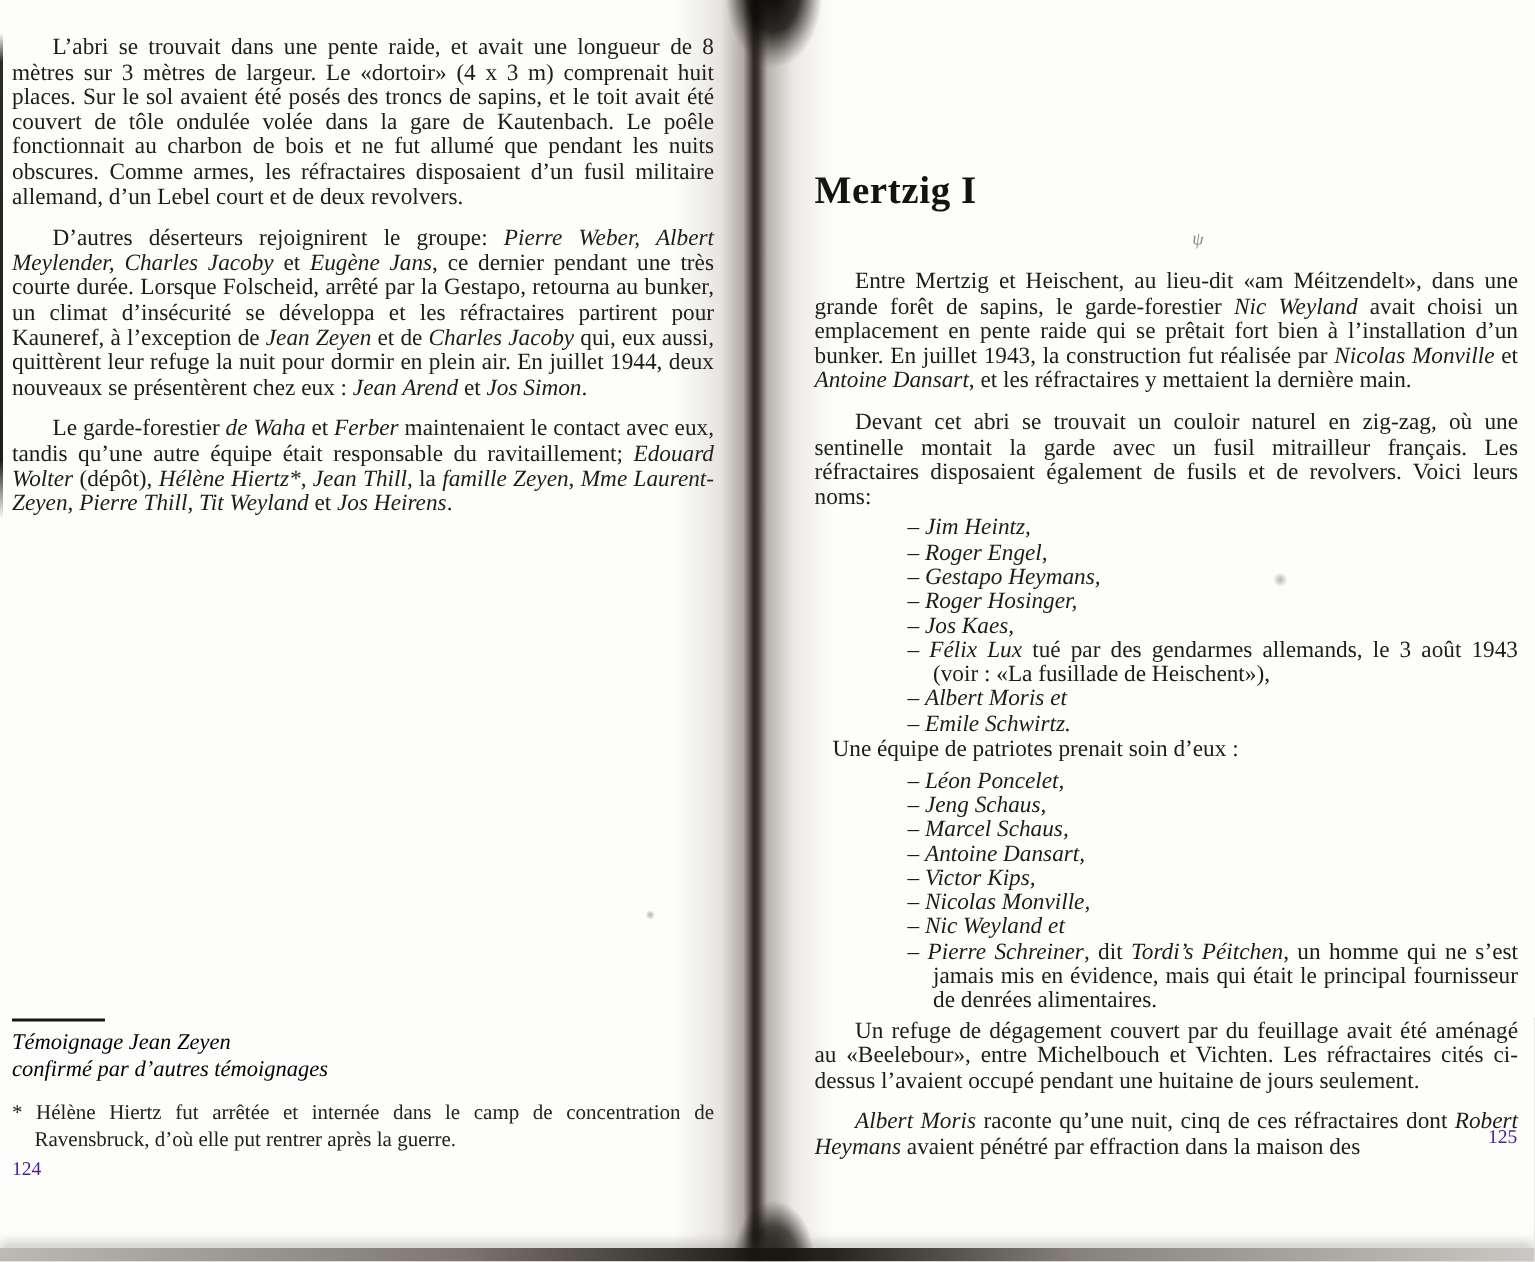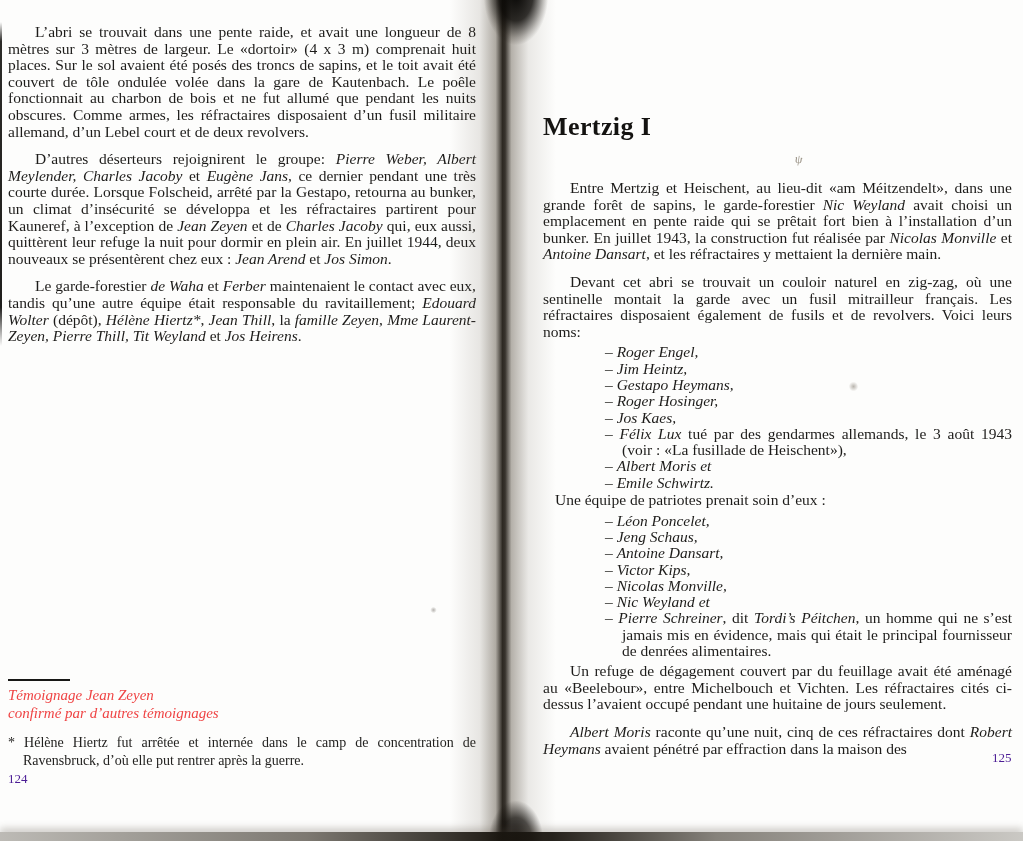--- a/index.html
+++ b/index.html
@@ -99,21 +99,21 @@
     text-indent:-17px;
     text-align:justify;
     color:#1d1c1a;
   }
   .para-intro{margin-top:1px;text-indent:12px;}
   .p-refuge{margin-top:4px;}
   .p-moris{margin-top:10px;}
   
   .footnote-block{position:absolute;left:8px;top:679px;width:468px;}
   .fn-rule{width:62px;height:2px;background:#181816;margin:0 0 6px 0;}
-  .fn-sig{font-style:italic;font-size:15px;line-height:17.5px;color:#ef4444;}
+  .fn-sig{font-style:italic;font-size:15px;line-height:17.5px;color:#000000;}
   .footnote{
     margin-top:12px;
     font-size:14px;line-height:17.5px;
     text-align:justify;
     padding-left:15px;text-indent:-15px;
     color:#232220;
   }
   .pageno{position:absolute;font-size:13px;color:#4c1d95;}
   .pageno-left{left:8px;top:771px;}
   .pageno-right{left:992px;top:750px;}
@@ -139,35 +139,36 @@
   <div class="pageno pageno-left">124</div>
 
   <div class="page-right">
     <h1 class="title">Mertzig I</h1>
     <span class="ink-mark">ψ</span>
 
     <p class="para p-first"><span>Entre Mertzig et Heischent, au lieu-dit «am Méitzendelt», dans une grande forêt de sapins, le garde-forestier </span><span class="it">Nic Weyland</span><span> avait choisi un emplacement en pente raide qui se prêtait fort bien à l’installation d’un bunker. En juillet 1943, la construction fut réalisée par </span><span class="it">Nicolas Monville</span><span> et </span><span class="it">Antoine Dansart</span><span>, et les réfractaires y mettaient la dernière main.</span></p>
     <p class="para p-mid"><span>Devant cet abri se trouvait un couloir naturel en zig-zag, où une sentinelle montait la garde avec un fusil mitrailleur français. Les réfractaires disposaient également de fusils et de revolvers. Voici leurs noms:</span></p>
 
     <div class="dash-list">
+        <div class="list-item"><span>– </span><span class="it">Jim Heintz,</span></div>
         <div class="list-item"><span>– </span><span class="it">Roger Engel,</span></div>
-        <div class="list-item"><span>– </span><span class="it">Jim Heintz,</span></div>
         <div class="list-item"><span>– </span><span class="it">Gestapo Heymans,</span></div>
         <div class="list-item"><span>– </span><span class="it">Roger Hosinger,</span></div>
         <div class="list-item"><span>– </span><span class="it">Jos Kaes,</span></div>
         <div class="list-item"><span>– </span><span class="it">Félix Lux</span><span> tué par des gendarmes allemands, le 3 août 1943 (voir : «La fusillade de Heischent»),</span></div>
         <div class="list-item"><span>– </span><span class="it">Albert Moris et</span></div>
         <div class="list-item"><span>– </span><span class="it">Emile Schwirtz.</span></div>
       </div>
 
     <p class="para para-intro">Une équipe de patriotes prenait soin d’eux :</p>
 
     <div class="dash-list">
         <div class="list-item"><span>– </span><span class="it">Léon Poncelet,</span></div>
         <div class="list-item"><span>– </span><span class="it">Jeng Schaus,</span></div>
+        <div class="list-item"><span>– </span><span class="it">Marcel Schaus,</span></div>
         <div class="list-item"><span>– </span><span class="it">Antoine Dansart,</span></div>
         <div class="list-item"><span>– </span><span class="it">Victor Kips,</span></div>
         <div class="list-item"><span>– </span><span class="it">Nicolas Monville,</span></div>
         <div class="list-item"><span>– </span><span class="it">Nic Weyland et</span></div>
         <div class="list-item"><span>– </span><span class="it">Pierre Schreiner</span><span>, dit </span><span class="it">Tordi’s Péitchen</span><span>, un homme qui ne s’est jamais mis en évidence, mais qui était le principal fournisseur de denrées alimentaires.</span></div>
       </div>
 
     <p class="para p-refuge"><span>Un refuge de dégagement couvert par du feuillage avait été aménagé au «Beelebour», entre Michelbouch et Vichten. Les réfractaires cités ci-dessus l’avaient occupé pendant une huitaine de jours seulement.</span></p>
     <p class="para p-moris"><span class="it">Albert Moris</span><span> raconte qu’une nuit, cinq de ces réfractaires dont </span><span class="it">Robert Heymans</span><span> avaient pénétré par effraction dans la maison des</span></p>
   </div>

